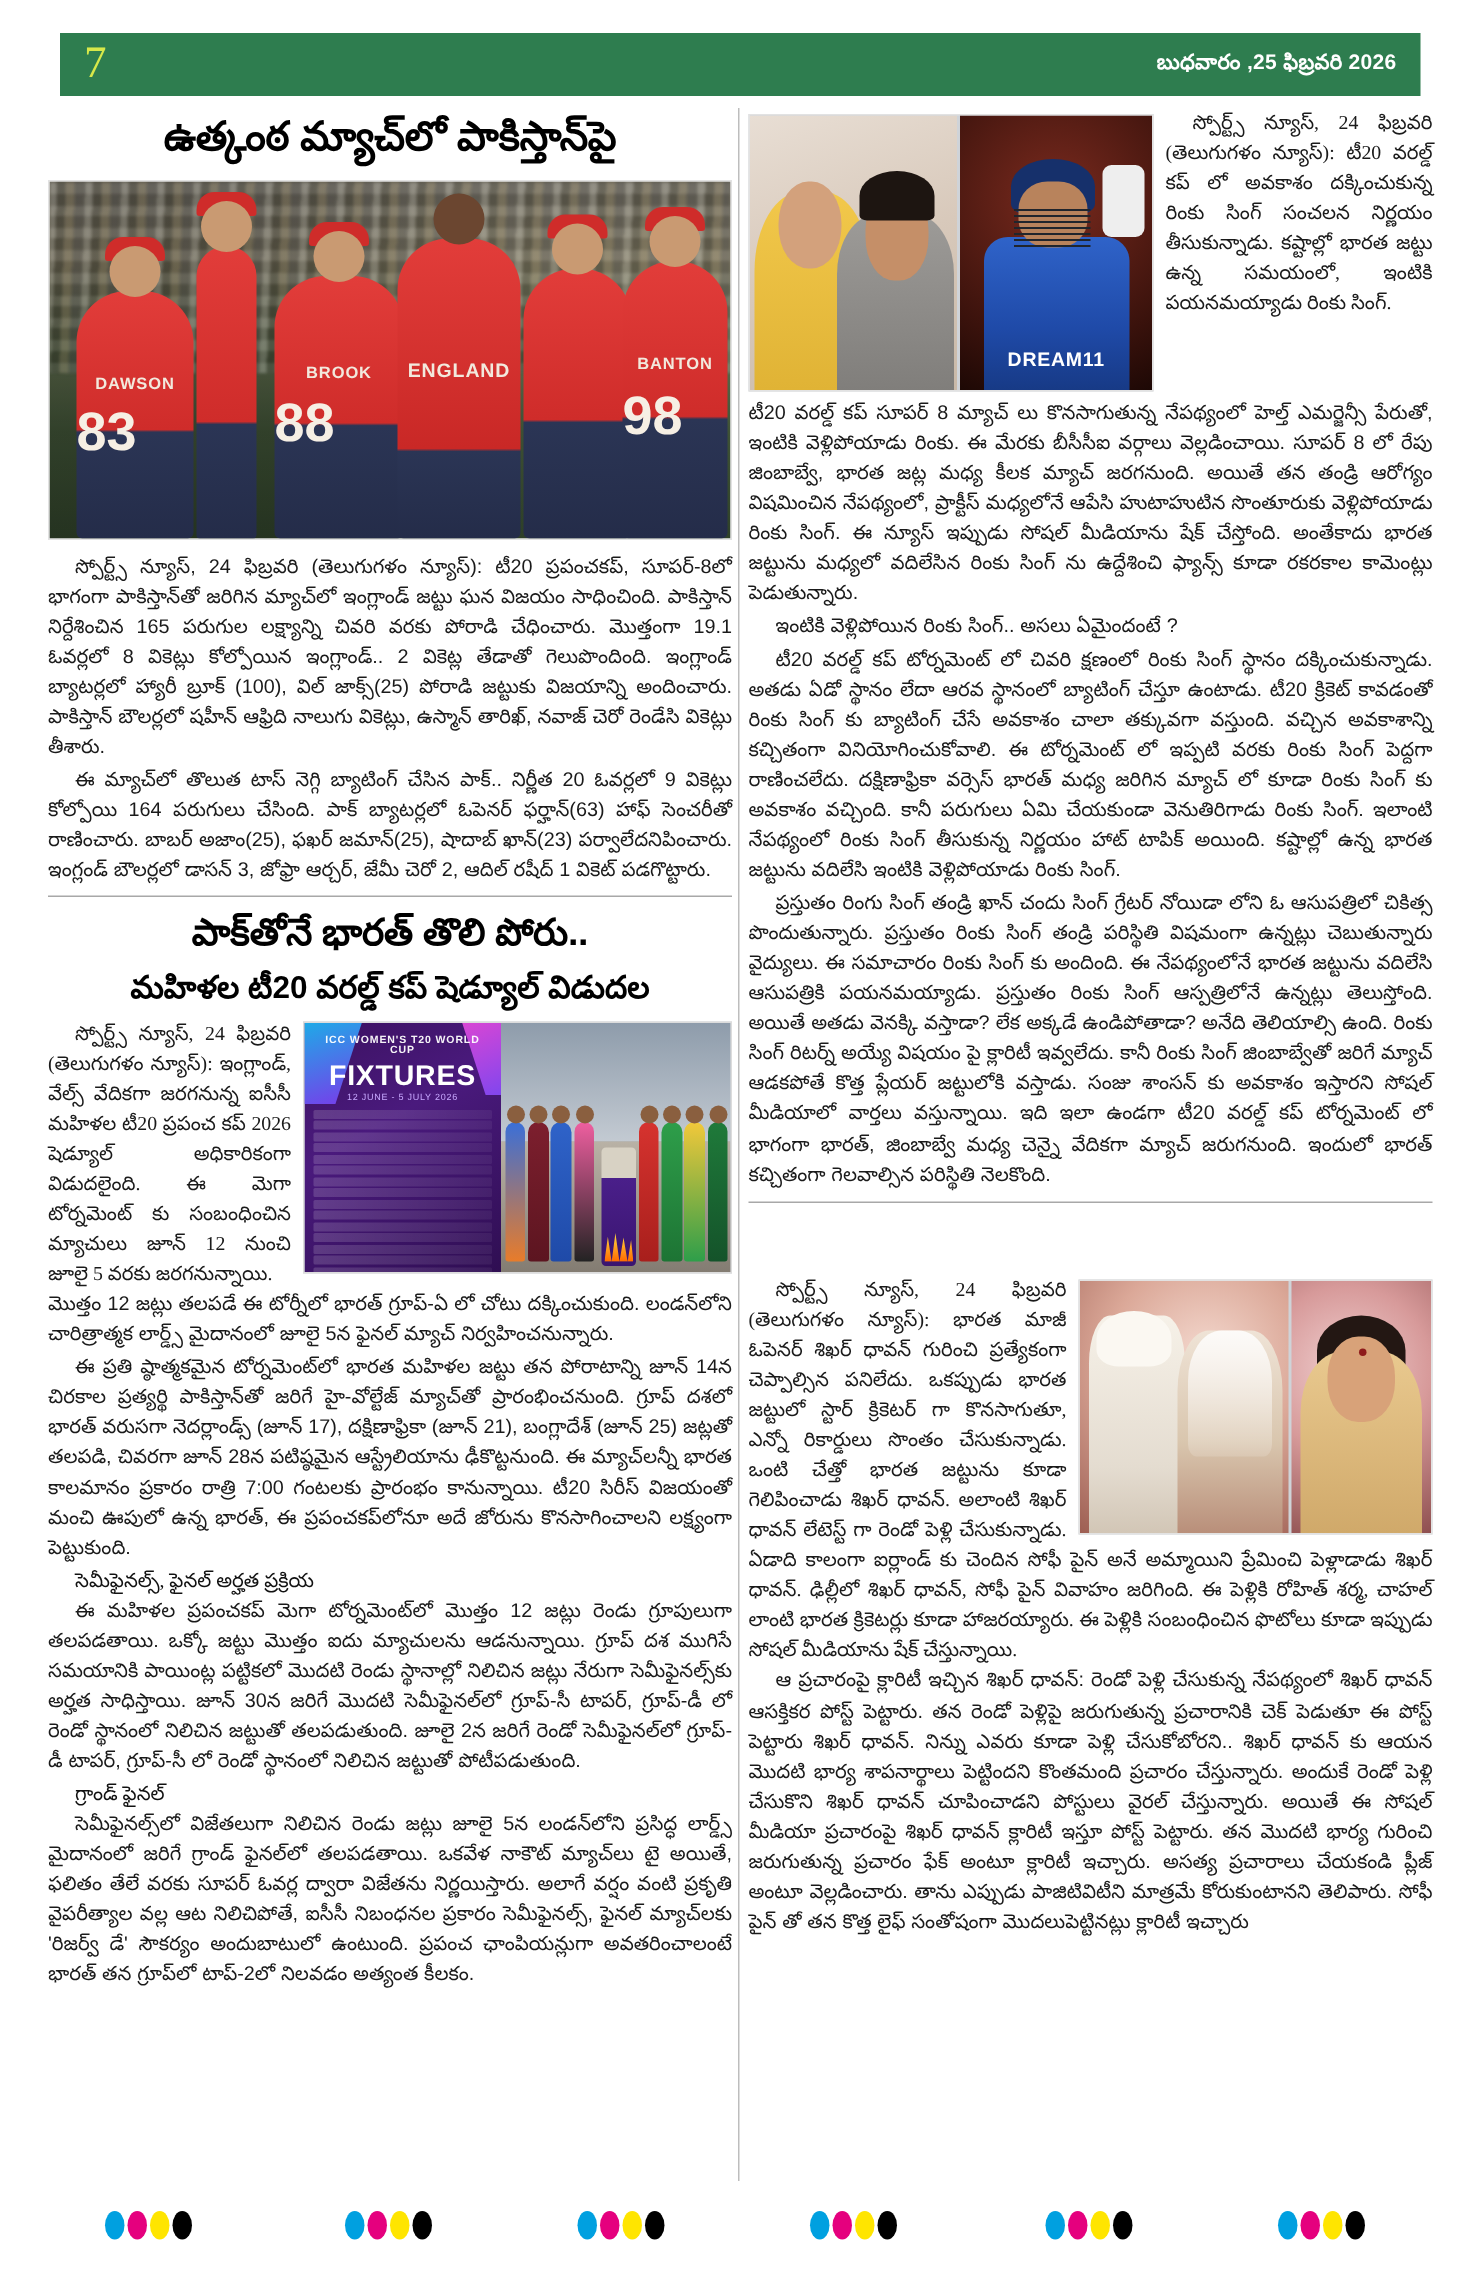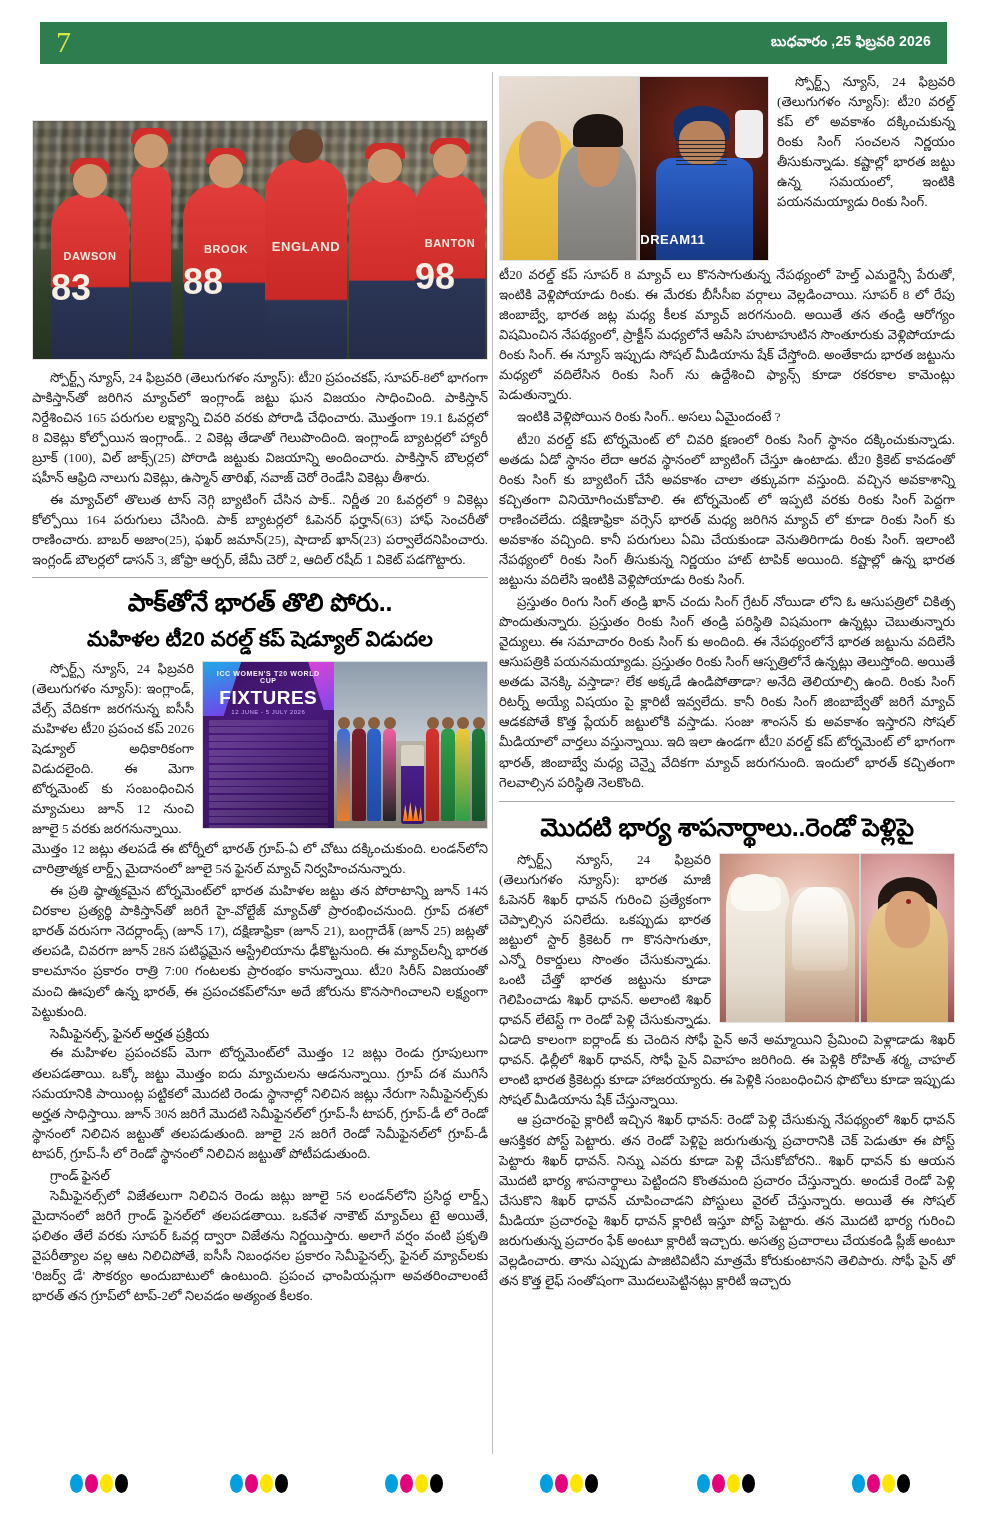--- a/index.html
+++ b/index.html
@@ -265,21 +265,21 @@
   .rk-b .helmet {
     position: absolute; left: 26%; bottom: 64%; width: 44%; height: 20%;
     background: #16306b; border-radius: 50% 50% 20% 20%;
   }
   .rk-b .grille {
     position: absolute; left: 28%; bottom: 52%; width: 40%; height: 14%;
     background: repeating-linear-gradient(0deg,#20252c 0 1.5px, transparent 1.5px 4px);
   }
   .rk-b .dream {
     position: absolute; left: 0; right: 0; bottom: 7%;
-    color: #fff; font-weight: bold;
+    text-align: center; color: #fff; font-weight: bold;
     font-family: "Liberation Sans", sans-serif; font-size: 13px; letter-spacing: .5px;
   }
   .rk-b .glove {
     position: absolute; right: 4%; bottom: 56%; width: 22%; height: 26%;
     background: #eee; border-radius: 6px;
   }
 
   
   .photo-wedding {
     width: 236px; height: 170px;
@@ -327,21 +327,21 @@
     position: absolute; left: 18%; bottom: 58%; width: 64%; height: 28%;
     background: #231713; border-radius: 52% 52% 16% 16%;
   }
   .wd-b .bindi {
     position: absolute; left: 48%; bottom: 70%; width: 5px; height: 5px;
     background: #8e1b1b; border-radius: 50%;
   }
 
   
   .body-text {
-    font-family: Liberation Serif, serif;
+    font-family: Liberation Sans, sans-serif;
     font-size: 13.2px;
     line-height: 1.52;
     text-align: justify;
     color: #1a1a1a;
     text-indent: 18px;
     margin-bottom: 2px;
     hyphens: none;
     word-spacing: 0.2px;
   }
   .body-text.no-indent { text-indent: 0; }
@@ -399,21 +399,21 @@
     <div class="folio">7</div>
     <div class="mast-date">బుధవారం ,25 ఫిబ్రవరి 2026</div>
   </div>
 
   <div class="col-rule"></div>
 
   <div class="col-left">
 
     <div>
       <div class="headline">
-        <br>
+        <span>ఉత్కంఠ మ్యాచ్‌లో పాకిస్తాన్‌పై</span><br>
       </div>
 
       <div class="photo photo-england">
         <div class="crowd"></div>
         <div class="player" style="left:18px;width:78px;height:165px;">
           <div class="cap-top"></div>
             <div class="head"></div>
           <div class="jname">DAWSON</div>
           <div class="jnum">83</div>
         </div>
@@ -550,21 +550,21 @@
       <p class="body-text no-indent">టీ20 వరల్డ్ కప్ సూపర్ 8 మ్యాచ్ లు కొనసాగుతున్న నేపథ్యంలో హెల్త్ ఎమర్జెన్సీ పేరుతో, ఇంటికి వెళ్లిపోయాడు రింకు. ఈ మేరకు బీసీసీఐ వర్గాలు వెల్లడించాయి. సూపర్ 8 లో రేపు జింబాబ్వే, భారత జట్ల మధ్య కీలక మ్యాచ్ జరగనుంది. అయితే తన తండ్రి ఆరోగ్యం విషమించిన నేపథ్యంలో, ప్రాక్టీస్ మధ్యలోనే ఆపేసి హుటాహుటిన సొంతూరుకు వెళ్లిపోయాడు రింకు సింగ్. ఈ న్యూస్ ఇప్పుడు సోషల్ మీడియాను షేక్ చేస్తోంది. అంతేకాదు భారత జట్టును మధ్యలో వదిలేసిన రింకు సింగ్ ను ఉద్దేశించి ఫ్యాన్స్ కూడా రకరకాల కామెంట్లు పెడుతున్నారు.</p>
       <p class="body-text">ఇంటికి వెళ్లిపోయిన రింకు సింగ్.. అసలు ఏమైందంటే ?</p>
       <p class="body-text">టీ20 వరల్డ్ కప్ టోర్నమెంట్ లో చివరి క్షణంలో రింకు సింగ్ స్థానం దక్కించుకున్నాడు. అతడు ఏడో స్థానం లేదా ఆరవ స్థానంలో బ్యాటింగ్ చేస్తూ ఉంటాడు. టీ20 క్రికెట్ కావడంతో రింకు సింగ్ కు బ్యాటింగ్ చేసే అవకాశం చాలా తక్కువగా వస్తుంది. వచ్చిన అవకాశాన్ని కచ్చితంగా వినియోగించుకోవాలి. ఈ టోర్నమెంట్ లో ఇప్పటి వరకు రింకు సింగ్ పెద్దగా రాణించలేదు. దక్షిణాఫ్రికా వర్సెస్ భారత్ మధ్య జరిగిన మ్యాచ్ లో కూడా రింకు సింగ్ కు అవకాశం వచ్చింది. కానీ పరుగులు ఏమి చేయకుండా వెనుతిరిగాడు రింకు సింగ్. ఇలాంటి నేపథ్యంలో రింకు సింగ్ తీసుకున్న నిర్ణయం హాట్ టాపిక్ అయింది. కష్టాల్లో ఉన్న భారత జట్టును వదిలేసి ఇంటికి వెళ్లిపోయాడు రింకు సింగ్.</p>
       <p class="body-text">ప్రస్తుతం రింగు సింగ్ తండ్రి ఖాన్ చందు సింగ్ గ్రేటర్ నోయిడా లోని ఓ ఆసుపత్రిలో చికిత్స పొందుతున్నారు. ప్రస్తుతం రింకు సింగ్ తండ్రి పరిస్థితి విషమంగా ఉన్నట్లు చెబుతున్నారు వైద్యులు. ఈ సమాచారం రింకు సింగ్ కు అందింది. ఈ నేపథ్యంలోనే భారత జట్టును వదిలేసి ఆసుపత్రికి పయనమయ్యాడు. ప్రస్తుతం రింకు సింగ్ ఆస్పత్రిలోనే ఉన్నట్లు తెలుస్తోంది. అయితే అతడు వెనక్కి వస్తాడా? లేక అక్కడే ఉండిపోతాడా? అనేది తెలియాల్సి ఉంది. రింకు సింగ్ రిటర్న్ అయ్యే విషయం పై క్లారిటీ ఇవ్వలేదు. కానీ రింకు సింగ్ జింబాబ్వేతో జరిగే మ్యాచ్ ఆడకపోతే కొత్త ప్లేయర్ జట్టులోకి వస్తాడు. సంజు శాంసన్ కు అవకాశం ఇస్తారని సోషల్ మీడియాలో వార్తలు వస్తున్నాయి. ఇది ఇలా ఉండగా టీ20 వరల్డ్ కప్ టోర్నమెంట్ లో భాగంగా భారత్, జింబాబ్వే మధ్య చెన్నై వేదికగా మ్యాచ్ జరుగనుంది. ఇందులో భారత్ కచ్చితంగా గెలవాల్సిన పరిస్థితి నెలకొంది.</p>
     </div>
 
     <hr class="hr-thin2">
 
     <div>
       <div class="headline sz2">
-        <span>మొదటి భార్య శాపనార్థాలు..రెండో పెళ్లిపై</span><br>
+        <br>
       </div>
 
       <div class="clearfix">
         <div class="photo photo-wedding">
           <div class="wd-a">
             <div class="groom"></div>
               <div class="turban"></div>
             <div class="bride"></div>
               <div class="veil"></div>
           </div>

